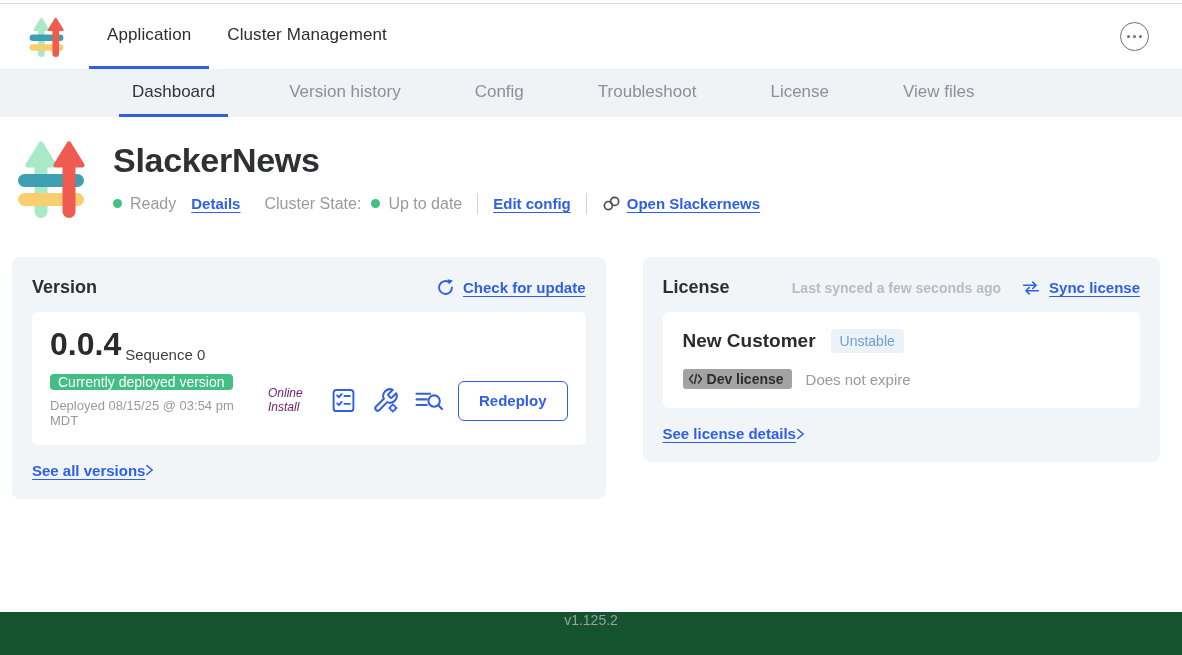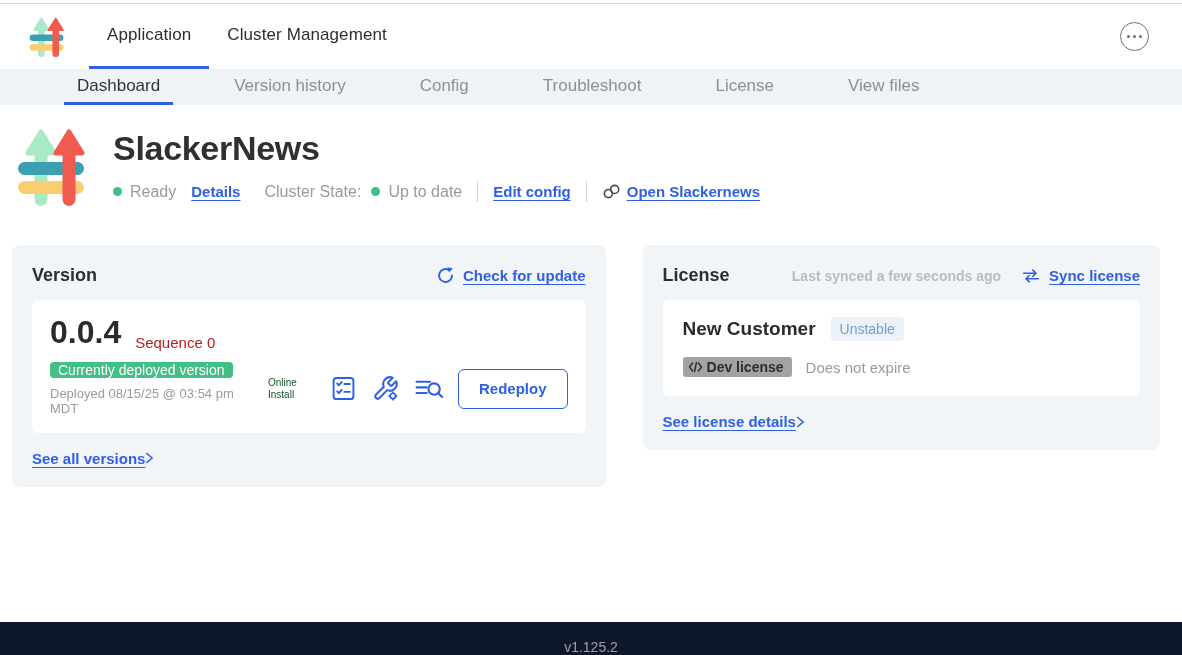--- a/index.html
+++ b/index.html
@@ -21,21 +21,21 @@
   }
   .nav-tab.active { border-bottom-color:#2f5fe3; }
   .more-btn {
     margin-left:auto; margin-right:33px; align-self:center;
     width:29px; height:29px; border-radius:50%; border:1.5px solid #6f6f6f; background:#fff;
     display:flex; align-items:center; justify-content:center; gap:2.5px; cursor:pointer;
   }
   .more-btn i { width:3.5px; height:3.5px; border-radius:50%; background:#6f6f6f; }
 
   
-  .subnav { background:#f0f3f6; height:36px; display:flex; padding-left:64px; }
+  .subnav { background:#f0f3f6; height:48px; display:flex; padding-left:119px; }
   .subnav-tab {
     display:flex; align-items:center; padding:0 13px; margin-right:48px;
     font-size:17px; color:#8b9097; border-bottom:3px solid transparent; cursor:pointer;
   }
   .subnav-tab.active { color:#30343a; border-bottom-color:#2f5fe3; }
 
   
   .main { flex:1; background:#fff; }
   .app-title-block { display:flex; padding:20px 0 0 17px; }
   .big-logo { width:68px; height:84px; flex:0 0 auto; }
@@ -54,50 +54,50 @@
   
   .cards { display:flex; gap:37px; margin:36px 22px 0 12px; align-items:flex-start; }
   .card { flex:1; background:#f1f5f8; border-radius:8px; padding:20px; }
   .card-head { display:flex; align-items:center; }
   .card-title { font-size:18px; font-weight:700; color:#2e2e2e; }
   .card-head .right { margin-left:auto; display:flex; align-items:center; gap:8px; }
   .inner-card { background:#fff; border-radius:6px; margin-top:14px; padding:14px 18px 16px 18px; }
 
   .ver-line1 { display:flex; align-items:flex-end; }
   .ver-num { font-size:32px; font-weight:800; color:#2b2b2b; }
-  .ver-seq { font-size:15px; color:#b91c1c; margin-left:14px; }
+  .ver-seq { font-size:15px; color:#404040; margin-left:4px; }
   .ver-line2 { display:flex; align-items:center; margin-top:10px; }
   .dep-col { width:218px; flex:0 0 auto; }
   .green-badge {
     display:inline-block; background:#43bf85; color:#fff; font-size:14px; font-weight:500;
     padding:0 8px; border-radius:4px; white-space:nowrap;
   }
   .dep-date { font-size:13px; color:#9a9a9a; margin-top:8px; line-height:1.15; width:215px; }
-  .install-type { font-size:10px; color:#14532d; line-height:1.15; width:52px; flex:0 0 auto; margin-right:10px; }
+  .install-type { font-size:12px; color:#701a75; line-height:1.15; width:52px; flex:0 0 auto; margin-right:10px;font-style:italic; }
   .icon-row { display:flex; align-items:center; gap:15px; margin-right:14px; }
   .icon-btn { background:none; border:none; padding:0; cursor:pointer; display:flex; }
   .redeploy-btn {
     background:#fff; border:1px solid #2f5fe3; color:#2f5fe3; font-weight:700; font-size:15px;
     border-radius:6px; padding:0 20px; height:40px; cursor:pointer; font-family:inherit;
   }
   .see-link { display:flex; align-items:center; margin-top:17px; }
 
   .lic-synced { font-size:14px; color:#b6bcc5; margin-right:12px;font-weight:bold; }
   .lic-line1 { display:flex; align-items:center; }
   .cust-name { font-size:19px; font-weight:700; color:#2b2b2b; }
   .chan-badge { margin-left:15px; background:#edf1f8; color:#6fa0d6; font-size:14px; padding:4px 9px; border-radius:4px; }
   .lic-line2 { display:flex; align-items:center; margin-top:16px; }
   .dev-badge {
     display:flex; align-items:center; gap:4px; background:#a3a3a3; border-radius:3px;
     padding:2px 8px 2px 5px; font-size:14px; font-weight:700; color:#2c2c2c;
   }
   .no-expire { font-size:15px; color:#9a9a9a; margin-left:14px; }
 
   
-  .footer { height:33px; background:#0f172a; display:flex; align-items:flex-end; justify-content:center; }
+  .footer { height:43px; background:#14532d; display:flex; align-items:flex-start; justify-content:center; }
   .footer span { font-size:14px; color:#9aa0a6; }
 
   svg { display:block; }
 </style>
 </head>
 <body>
 
 <div class="top-hairline"></div>
 
 <div class="app-header">

